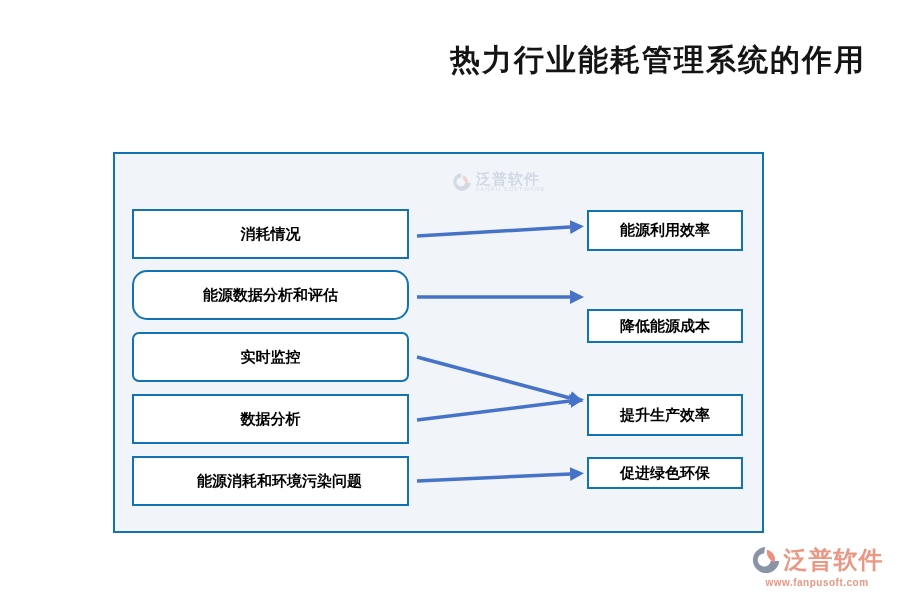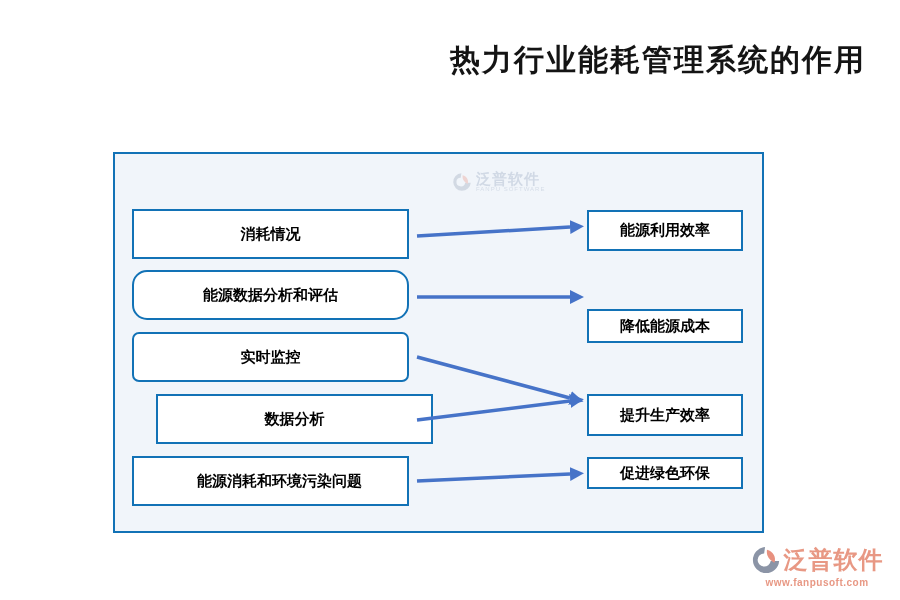--- a/index.html
+++ b/index.html
@@ -42,21 +42,21 @@
     font-size: 15px;
     color: #000000;
     white-space: nowrap;
   }
 
   
   .lbox { left: 132px; width: 277px; height: 50px; }
   .lbox1 { top: 209px; }
   .lbox2 { top: 270px; border-radius: 15px; }
   .lbox3 { top: 332px; border-radius: 7px; }
-  .lbox4 { top: 394px; margin-left: 24px; }
+  .lbox4 { top: 394px; }
   .lbox5 { top: 456px; padding-left: 18px; }
 
   
   .rbox { left: 587px; width: 156px; }
   .rbox1 { top: 210px; height: 41px; }
   .rbox2 { top: 281px; height: 34px; margin-top: 28px; }
   .rbox3 { top: 394px; height: 42px; }
   .rbox4 { top: 457px; height: 32px; }
 
   .arrows {

